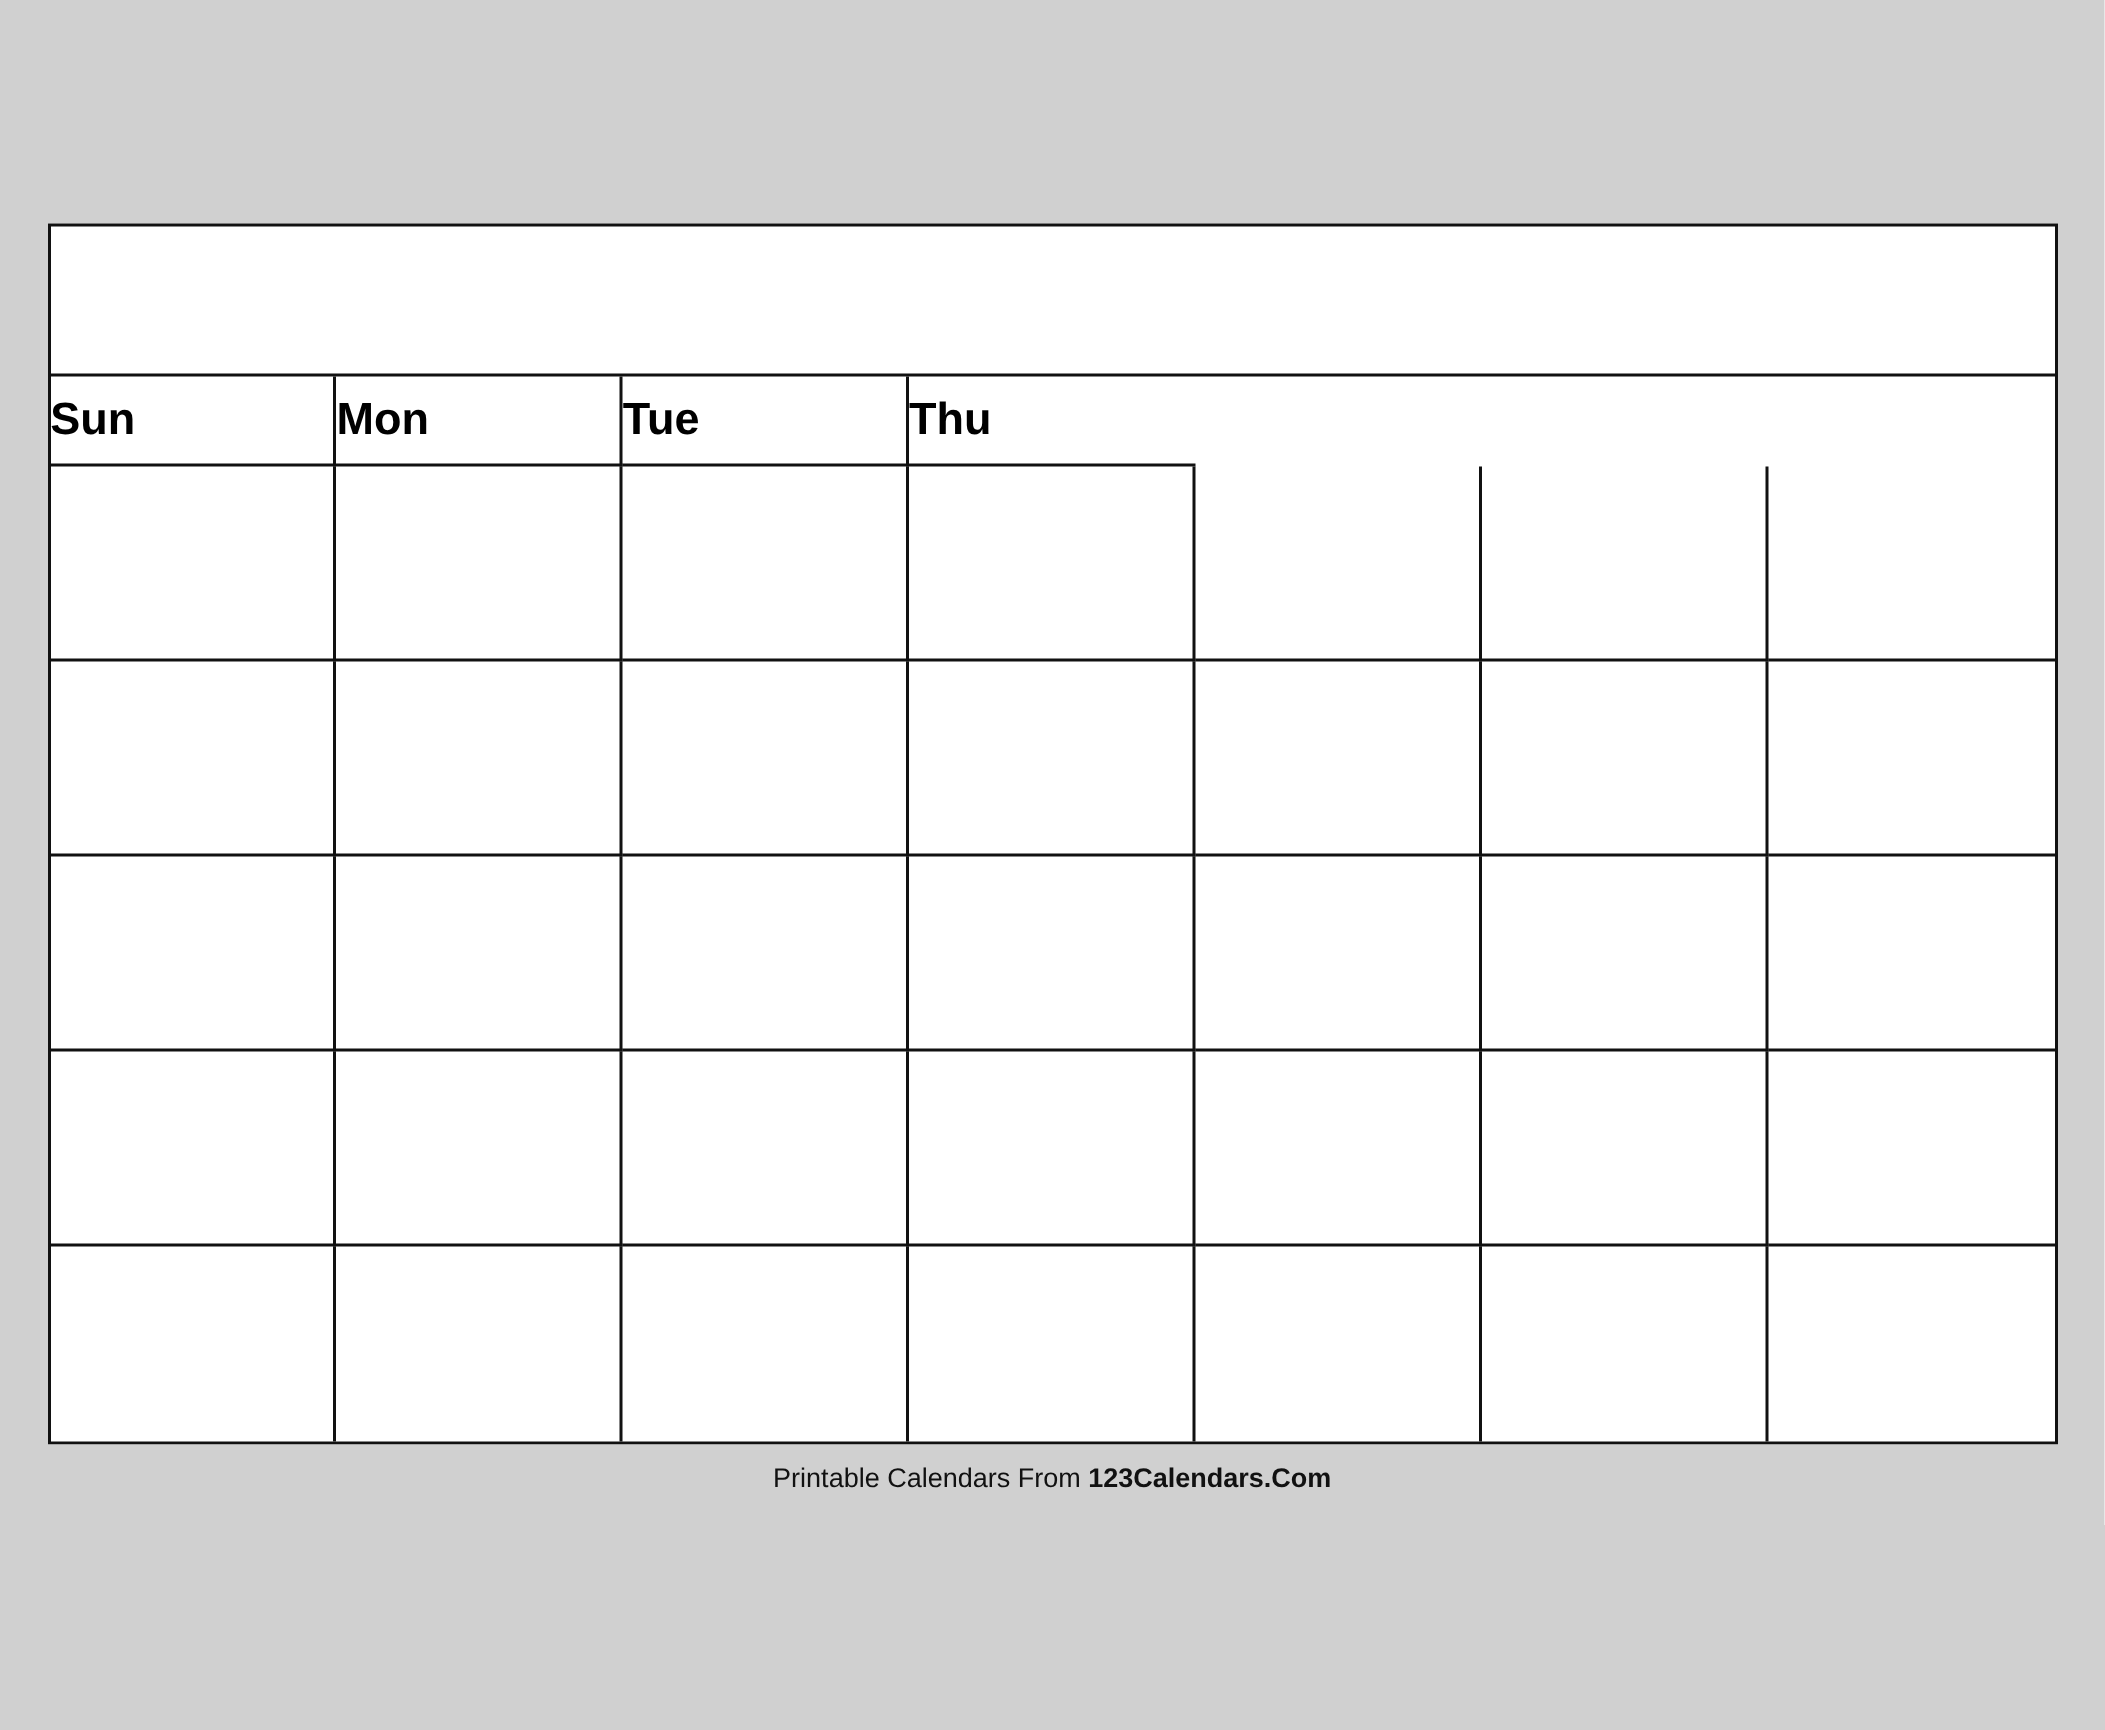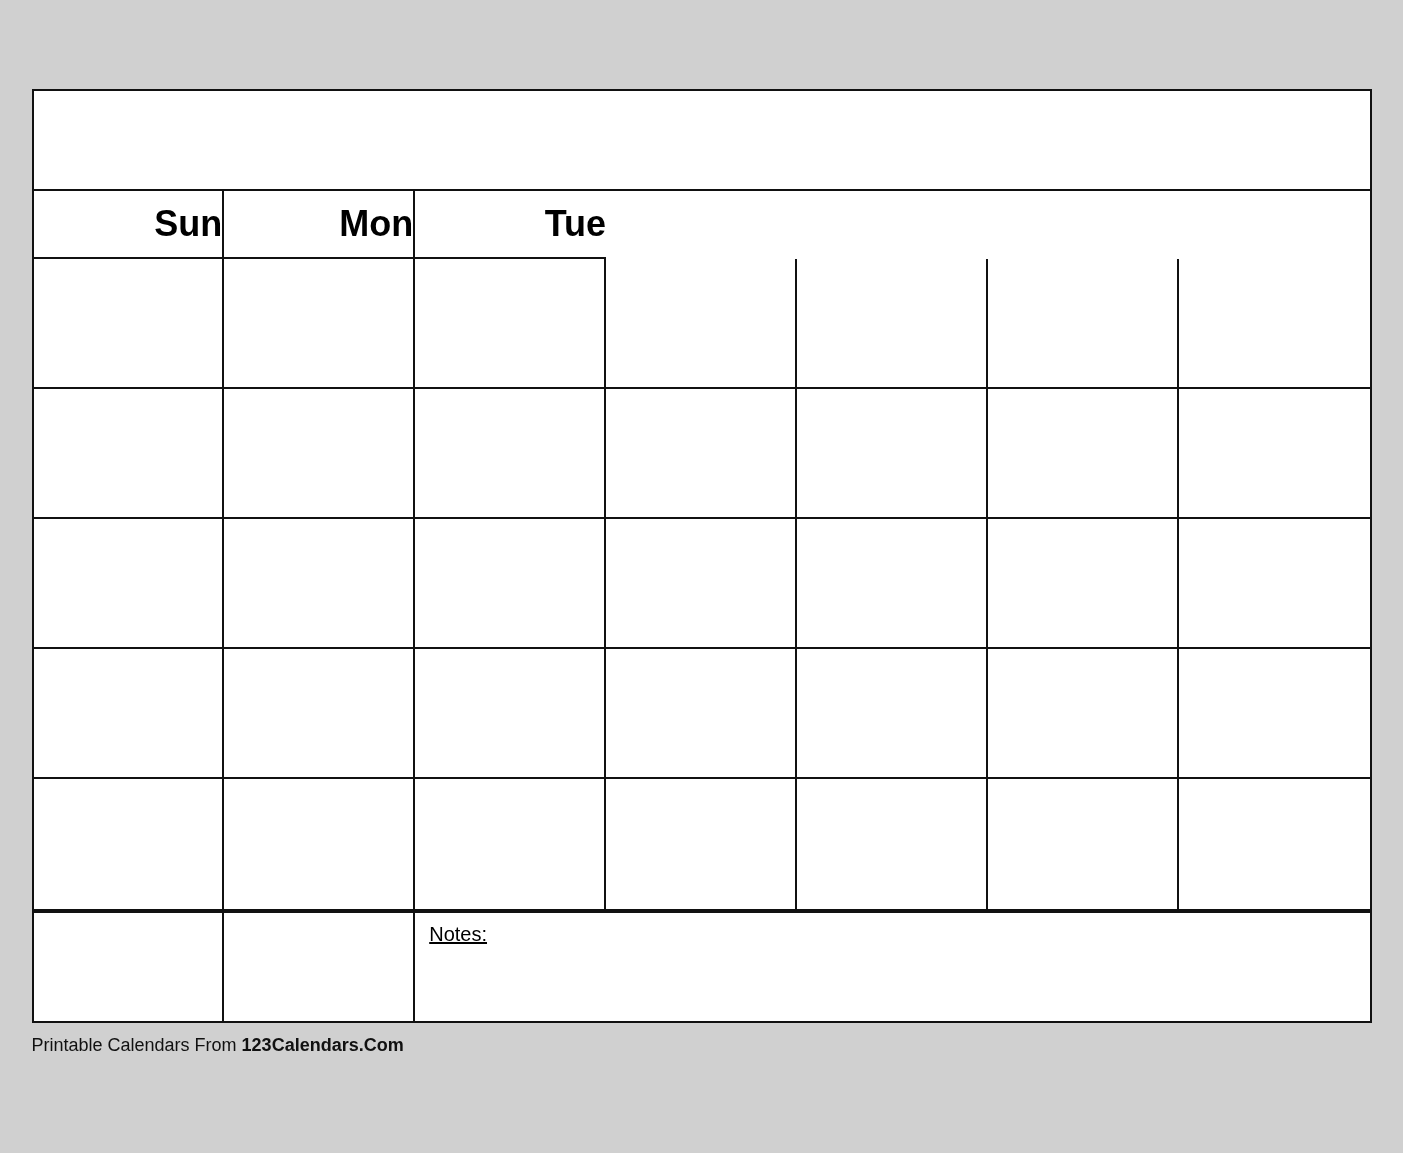--- a/index.html
+++ b/index.html
@@ -41,22 +41,22 @@
 
     .calendar-grid {
       display: grid;
       grid-template-columns: repeat(7, 1fr);
     }
 
     .day-header {
       border-right: 2px solid #111;
       border-bottom: 2px solid #111;
       padding: 12px 0;
-      text-align: right;
-      font-size: 36px;
+      text-align: left;
+      font-size: 30px;
       font-weight: bold;
     }
 
     .day-header:last-child {
       border-right: none;
     }
 
     .day-cell {
       border-right: 2px solid #111;
       border-bottom: 2px solid #111;
@@ -88,20 +88,21 @@
       padding: 10px 14px;
       border-right: none;
     }
 
     .notes-label {
       font-size: 20px;
       text-decoration: underline;
     }
 
     .calendar-footer {
+      text-align: center;
       padding: 12px 0 8px 0;
       font-size: 18px;
       color: #111;
       background: #d0d0d0;
       width: 1340px;
       max-width: 100%;
     }
 
     .footer-bold {
       font-weight: bold;
@@ -132,20 +133,21 @@
 <div class="calendar-wrapper">
 
   <div class="calendar-title-row">
     <span class="calendar-title"></span>
   </div>
 
   <div class="calendar-grid">
     <div class="day-header">Sun</div>
     <div class="day-header">Mon</div>
     <div class="day-header">Tue</div>
+    <div class="day-header">Thu</div>
   </div>
 
   <div class="cal-body">
 
     <div class="cal-row">
       <div class="day-cell"></div>
       <div class="day-cell"></div>
       <div class="day-cell"></div>
       <div class="day-cell"></div>
       <div class="day-cell"></div>
@@ -187,24 +189,17 @@
       <div class="day-cell"></div>
       <div class="day-cell"></div>
       <div class="day-cell"></div>
       <div class="day-cell"></div>
       <div class="day-cell"></div>
       <div class="day-cell"></div>
       <div class="day-cell" style="border-right:none;"></div>
     </div>
   </div>
 
-  <div class="notes-row">
-    <div class="notes-cell-empty" style="border-right:2px solid #111; border-top: 2px solid #111;"></div>
-    <div class="notes-cell-empty" style="border-right:2px solid #111; border-top: 2px solid #111;"></div>
-    <div class="notes-cell-content" style="border-top: 2px solid #111; grid-column: span 5;">
-      <span class="notes-label">Notes:</span>
-    </div>
-  </div>
 </div>
 
 <div class="calendar-footer">
   <span>Printable Calendars From </span><span class="footer-bold">123Calendars.Com</span>
 </div>
 
 </body></html>

